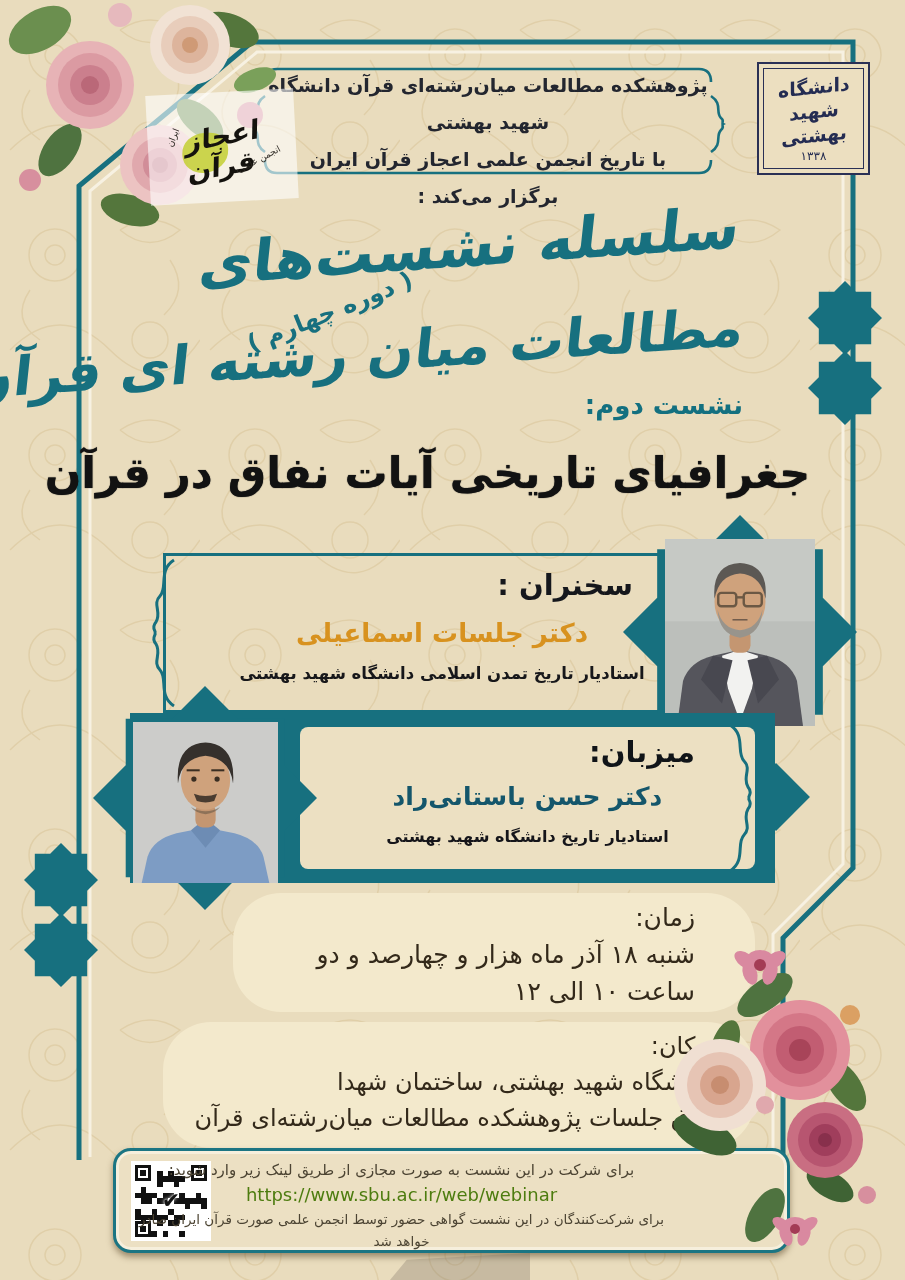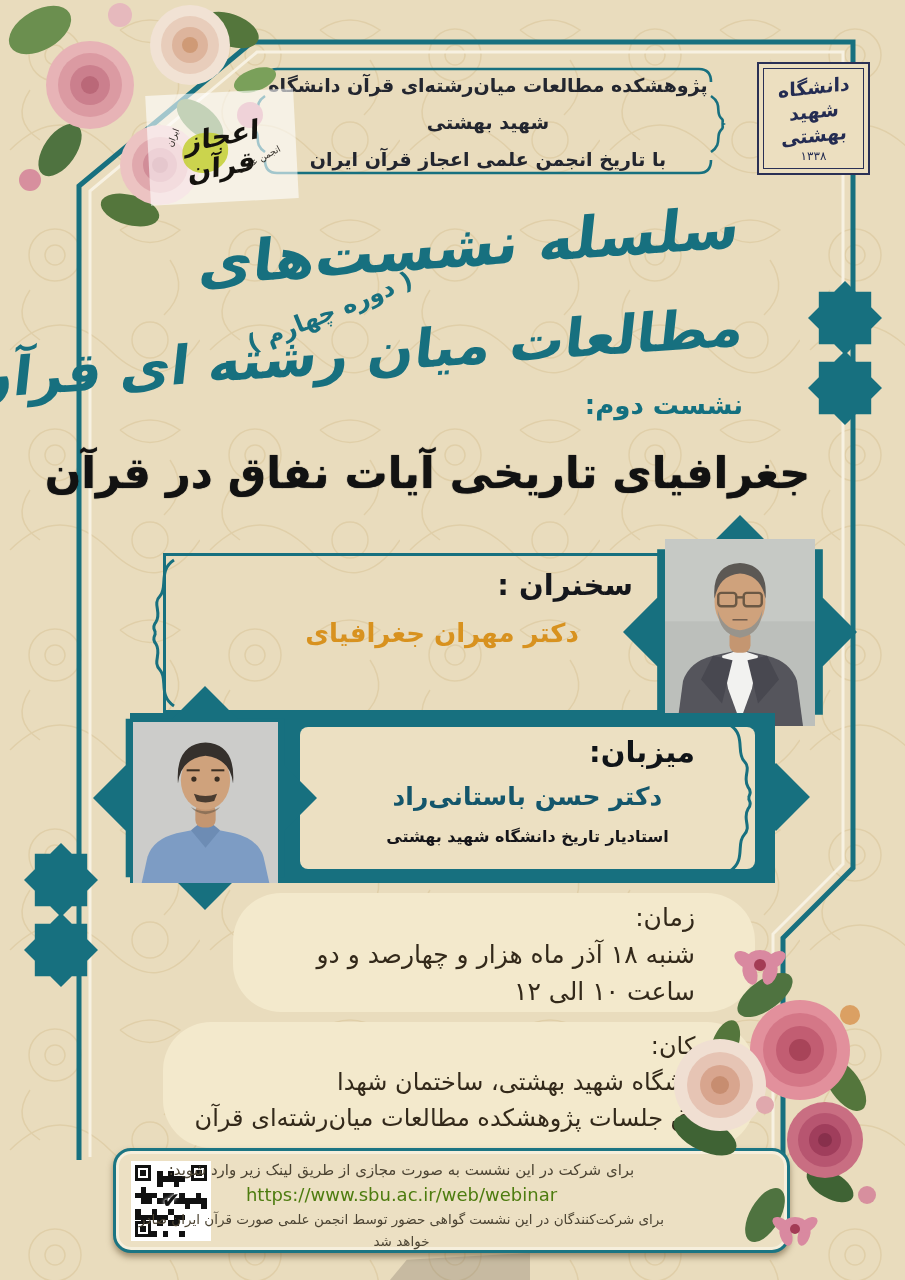--- a/index.html
+++ b/index.html
@@ -126,40 +126,42 @@
       <g fill="none" stroke="#17707f" stroke-width="2.6">
         <path d="M34,7 H456 M34,111 H456"></path>
         <path d="M34,7 Q22,7 22,20 M456,7 Q468,7 468,20 M34,111 Q22,111 22,98 M456,111 Q468,111 468,98"></path>
         <path d="M22,34 C10,42 18,50 12,56 C8,59 12,61 10,62 C12,63 8,65 12,68 C18,74 10,82 22,90"></path>
         <path d="M468,34 C480,42 472,50 478,56 C482,59 478,61 480,62 C478,63 482,65 478,68 C472,74 480,82 468,90"></path>
       </g>
     </svg>
     <div class="header-text">
       <div>پژوهشکده مطالعات میان‌رشته‌ای قرآن دانشگاه شهید بهشتی</div>
       <div>با تاریخ انجمن علمی اعجاز قرآن ایران</div>
+      <div>برگزار می‌کند :</div>
     </div>
   </div>
 
   <div class="abs sbu-logo">
     <div class="sbu-inner">
       <div class="sbu-text">دانشگاه شهید بهشتی</div>
       <div class="sbu-year">۱۳۳۸</div>
     </div>
   </div>
 
   <div class="cal cal1">سلسله نشست‌های</div>
   <div class="cal-period">( دوره چهارم )</div>
   <div class="cal cal2">مطالعات میان رشته ای قرآن</div>
 
   <div class="session-label">نشست دوم:</div>
   <div class="session-title">جغرافیای تاریخی آیات نفاق در قرآن</div>
 
   <div class="abs speaker-box">
     <div class="speaker-role">سخنران :</div>
-    <div class="speaker-name">دکتر مهران جغرافیای</div>
+    <div class="speaker-name">دکتر جلسات اسماعیلی</div>
+    <div class="speaker-aff">استادیار تاریخ تمدن اسلامی دانشگاه شهید بهشتی</div>
   </div>
   <svg class="abs" width="26" height="150" viewBox="0 0 26 150" style="left:150px;top:558px;">
     <path d="M24,2 C8,12 18,30 10,38 C2,46 12,54 6,64 C0,71 8,74 4,75 C8,76 0,79 6,86 C12,96 2,104 10,112 C18,120 8,138 24,148" fill="none" stroke="#17707f" stroke-width="3"></path>
   </svg>
   <div class="octagram star-speaker"></div>
   <svg class="abs photo-speaker" viewBox="0 0 100 125" preserveAspectRatio="none">
     <rect width="100" height="125" fill="#bcbfbb"></rect>
     <rect width="100" height="55" fill="#c6c9c5"></rect>
     <path d="M8,125 L12,95 Q16,82 32,78 L50,74 L68,78 Q84,82 88,95 L92,125 Z" fill="#55555c"></path>
     <path d="M38,78 L50,74 L62,78 L58,100 L50,122 L42,100 Z" fill="#f2f2f0"></path>

